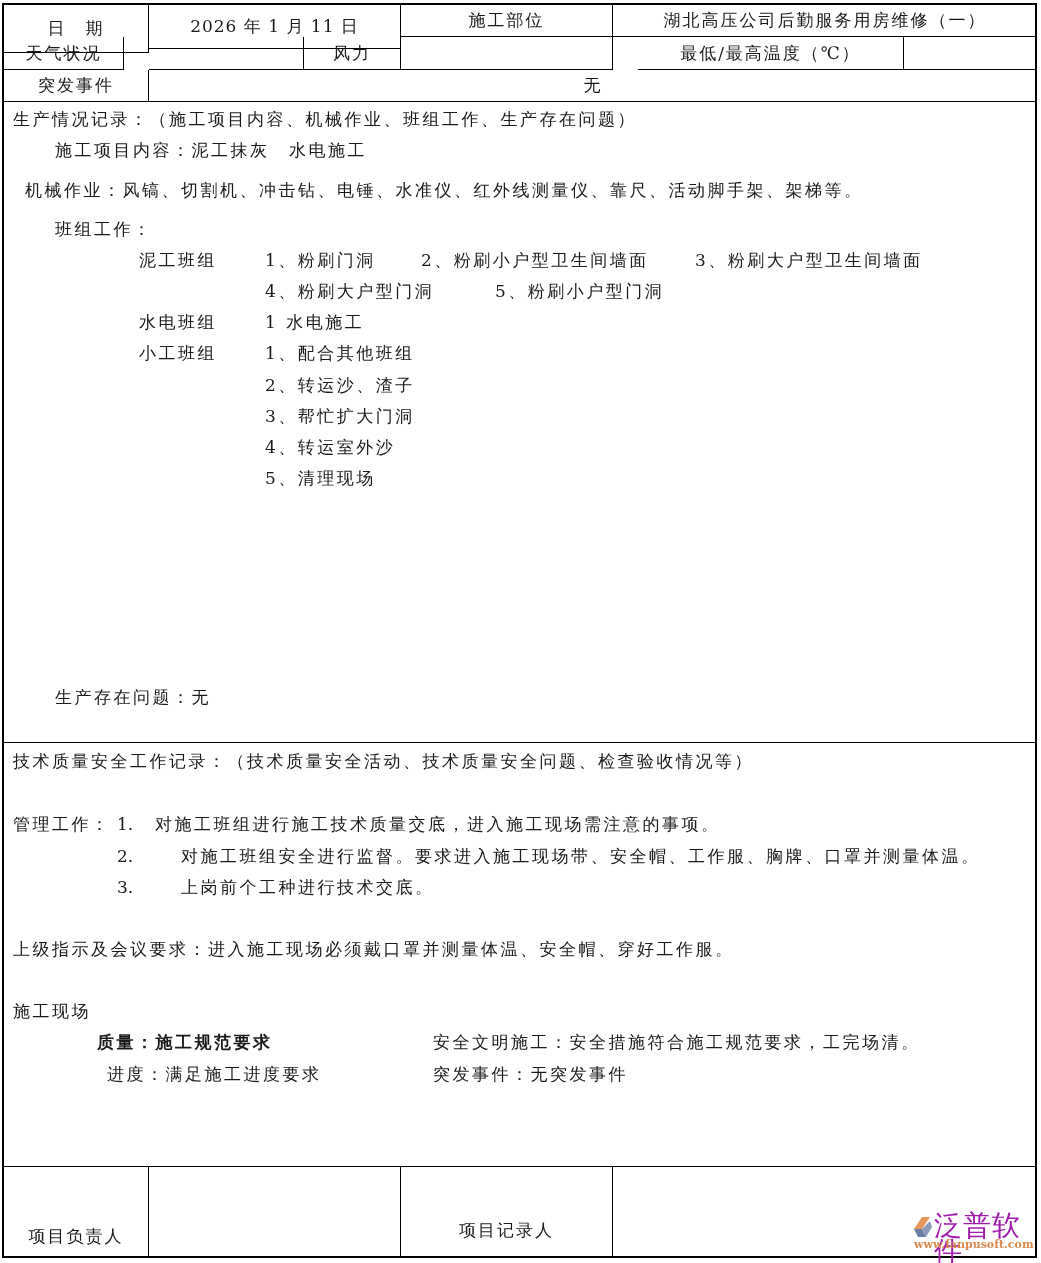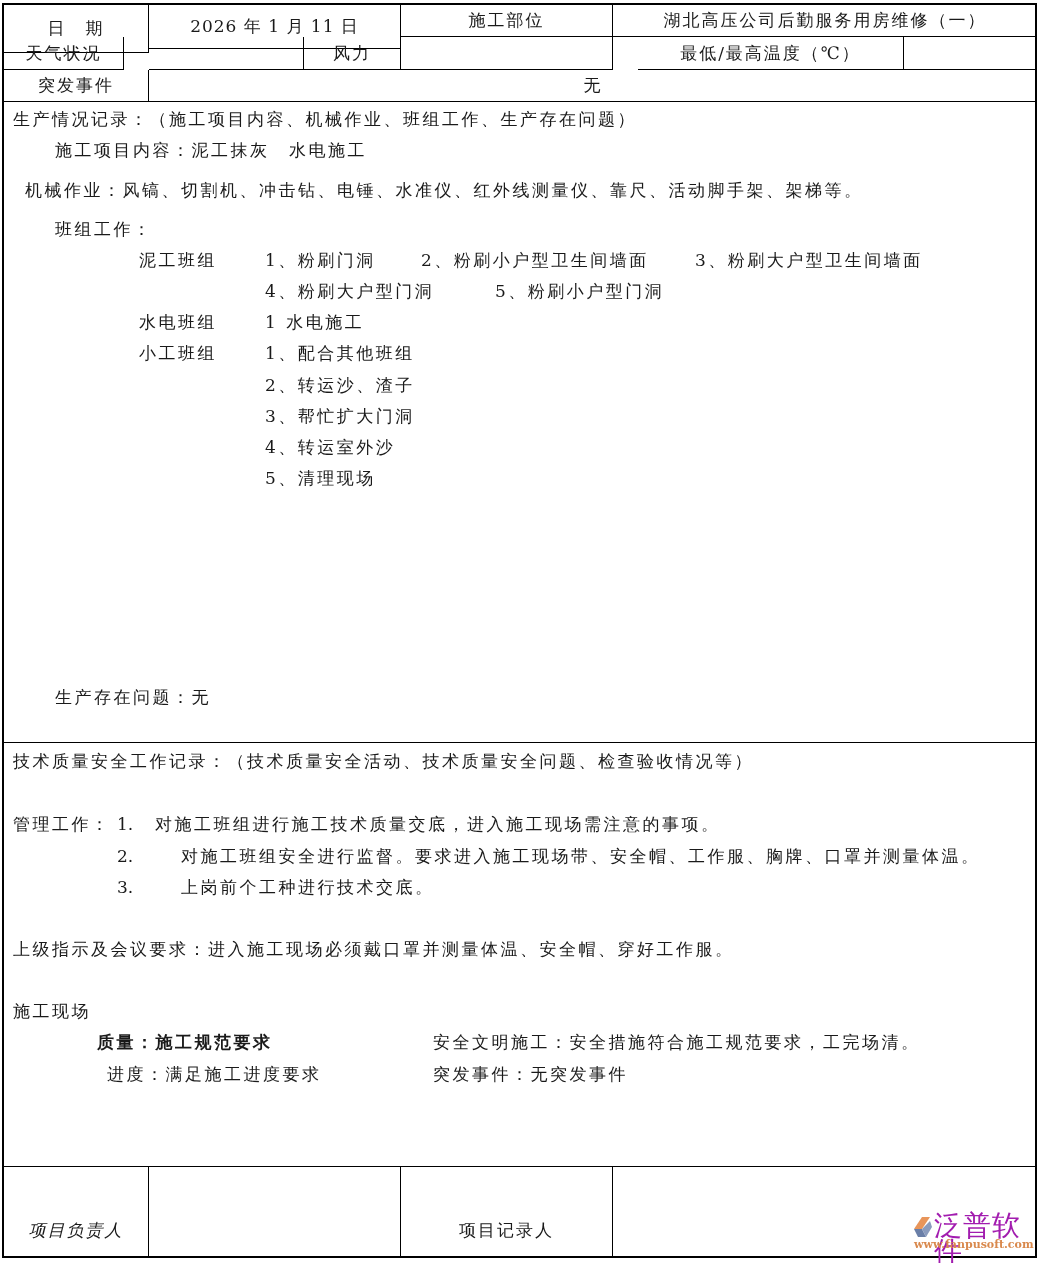--- a/index.html
+++ b/index.html
@@ -100,21 +100,21 @@
 
     <div class="txt" style="left:9px;top:196px;">上级指示及会议要求：进入施工现场必须戴口罩并测量体温、安全帽、穿好工作服。</div>
 
     <div class="txt" style="left:9px;top:258px;">施工现场</div>
     <div class="txt" style="left:93px;top:289px;font-weight:bold;">质量：施工规范要求</div>
     <div class="txt" style="left:429px;top:289px;">安全文明施工：安全措施符合施工规范要求，工完场清。</div>
     <div class="txt" style="left:83px;top:321px;margin-left:20px;">进度：满足施工进度要求</div>
     <div class="txt" style="left:429px;top:321px;">突发事件：无突发事件</div>
   </div>
 
-  <div class="cell" style="left:0;top:1162px;width:145px;height:89px;align-items:flex-end;padding-bottom:14px;border-bottom:none;font-style:italic;">
+  <div class="cell" style="left:0;top:1162px;width:145px;height:89px;align-items:flex-end;padding-bottom:8px;border-bottom:none;">
     <span>项目负责人</span>
   </div>
   <div class="cell" style="left:145px;top:1162px;width:252px;height:89px;border-bottom:none;">
     <span></span>
   </div>
   <div class="cell" style="left:397px;top:1162px;width:212px;height:89px;align-items:flex-end;padding-bottom:14px;border-bottom:none;">
     <span>项目记录人</span>
   </div>
   <div class="cell noright" style="left:609px;top:1162px;width:424px;height:89px;border-bottom:none;">
     <span></span>

